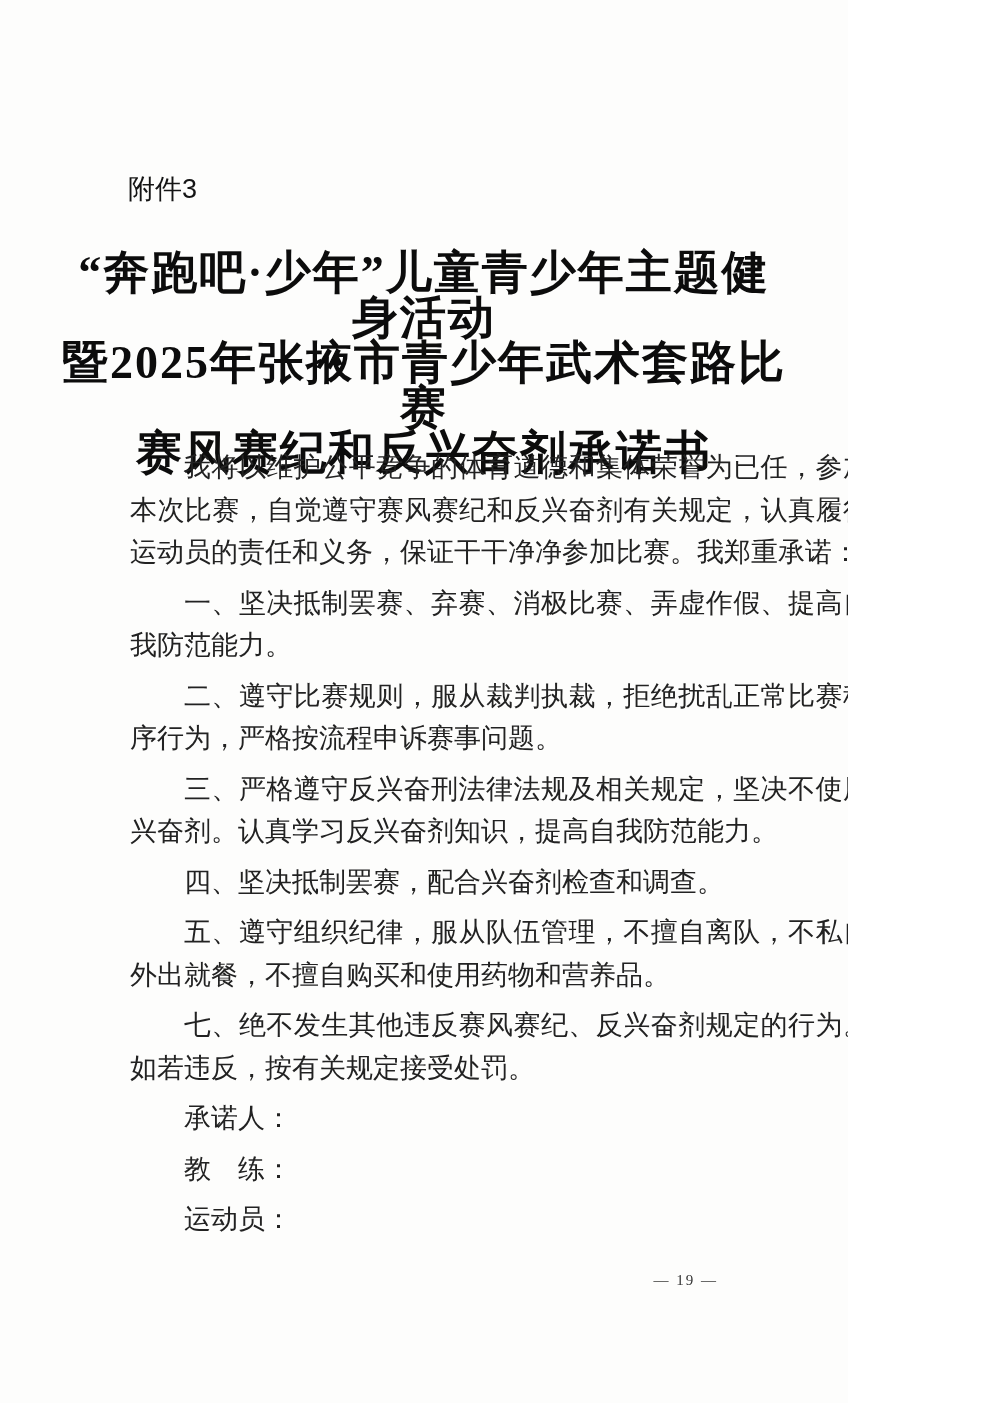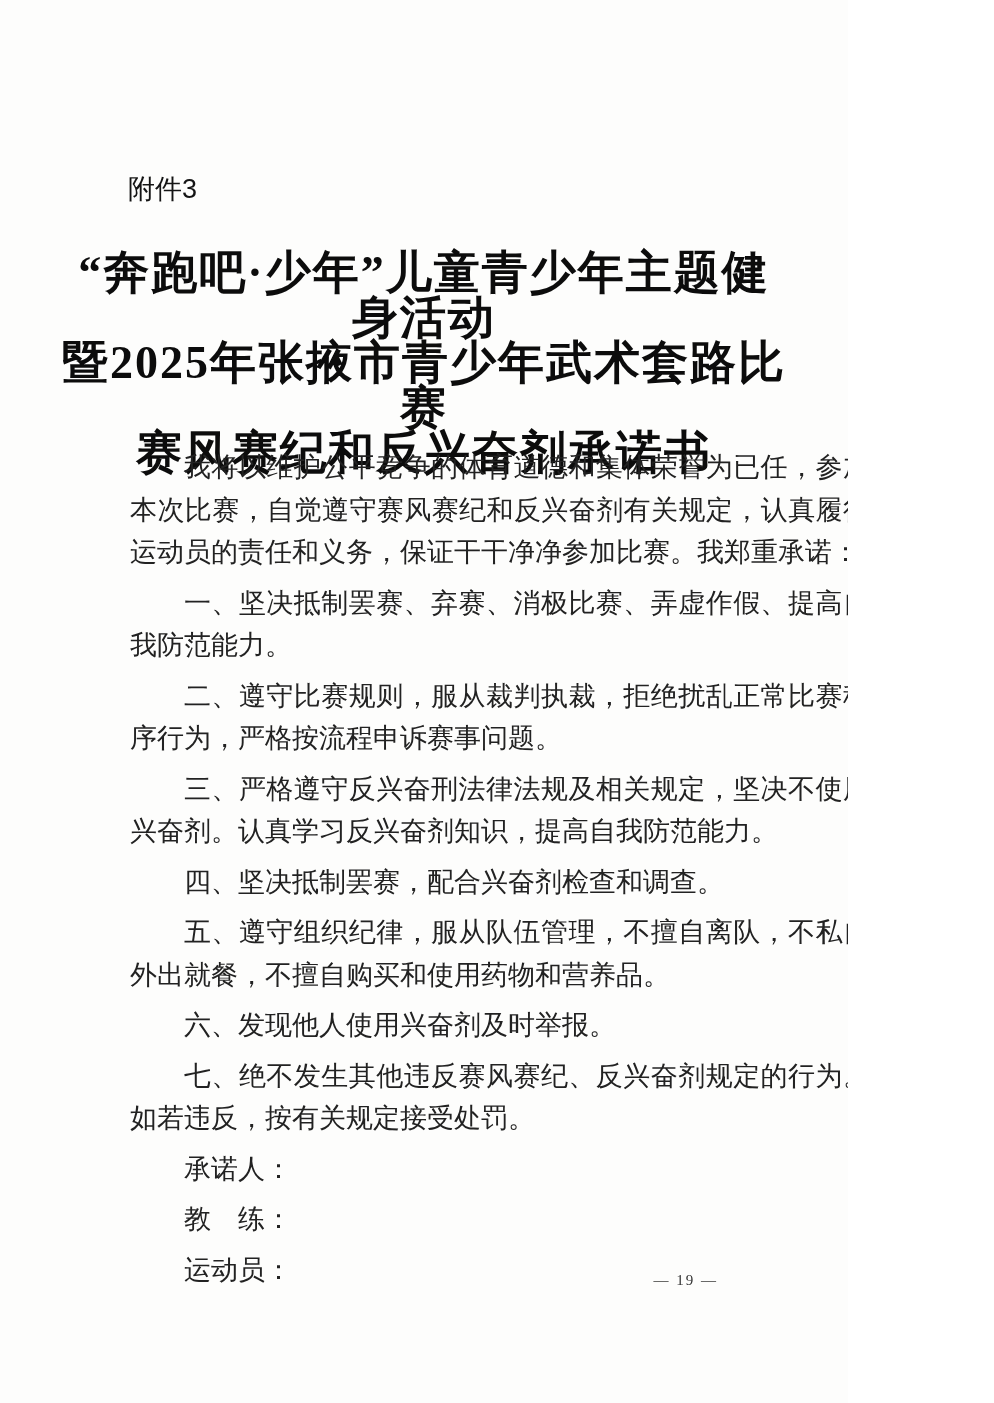--- a/index.html
+++ b/index.html
@@ -96,21 +96,20 @@
     <div>赛风赛纪和反兴奋剂承诺书</div>
   </h1>
 
   <div class="doc-body">
     <p>我将以维护公平竞争的体育道德和集体荣誉为已任，参加本次比赛，自觉遵守赛风赛纪和反兴奋剂有关规定，认真履行运动员的责任和义务，保证干干净净参加比赛。我郑重承诺：</p>
     <p>一、坚决抵制罢赛、弃赛、消极比赛、弄虚作假、提高自我防范能力。</p>
     <p>二、遵守比赛规则，服从裁判执裁，拒绝扰乱正常比赛秩序行为，严格按流程申诉赛事问题。</p>
     <p>三、严格遵守反兴奋刑法律法规及相关规定，坚决不使用兴奋剂。认真学习反兴奋剂知识，提高自我防范能力。</p>
     <p>四、坚决抵制罢赛，配合兴奋剂检查和调查。</p>
     <p>五、遵守组织纪律，服从队伍管理，不擅自离队，不私自外出就餐，不擅自购买和使用药物和营养品。</p>
-    <p>六、发现他人使用兴奋剂及时举报。</p>
     <p>七、绝不发生其他违反赛风赛纪、反兴奋剂规定的行为。如若违反，按有关规定接受处罚。</p>
     <p class="signature-line">承诺人：</p>
     <p class="signature-line">教　练：</p>
     <p class="signature-line">运动员：</p>
   </div>
 
   <div class="page-number">— 19 —</div>
 
   <div class="scan-artifact artifact-1"></div>
   <div class="scan-artifact artifact-2"></div>

